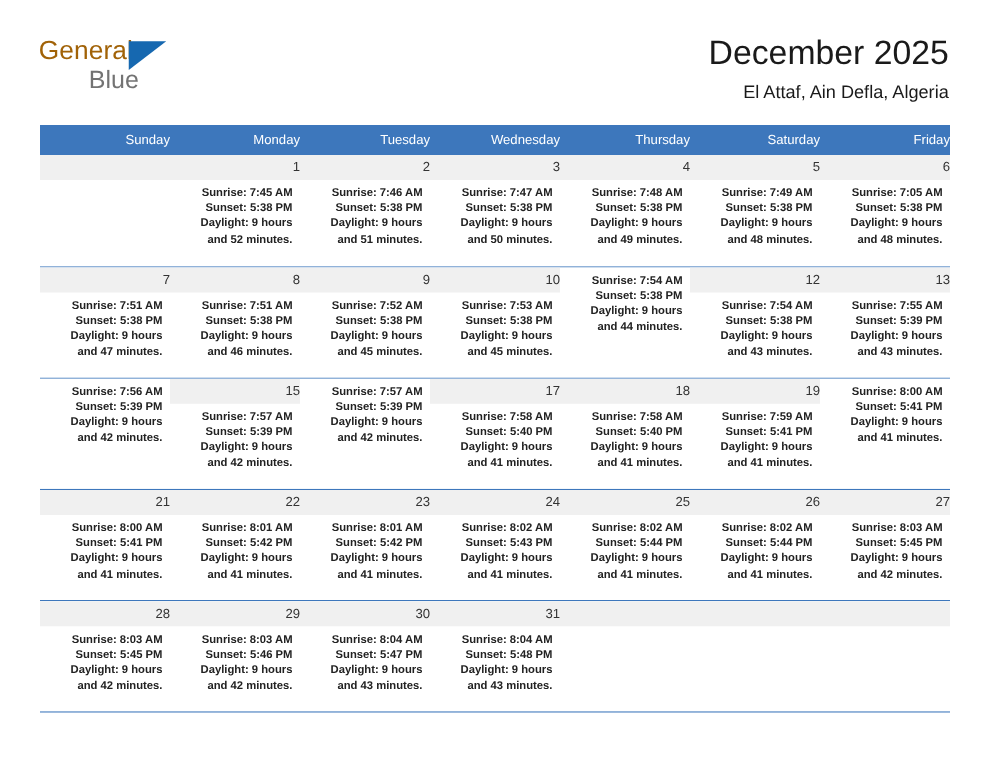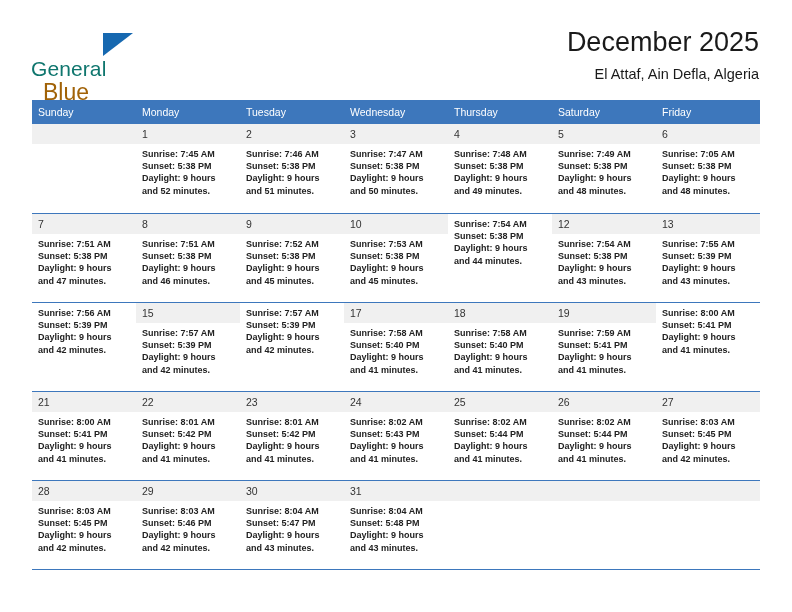--- a/index.html
+++ b/index.html
@@ -34,32 +34,31 @@
 
   .brand {
     position: relative;
     width: 120px;
     height: 52px;
     flex: 0 0 auto;
     margin-top: 4px;
   }
   .brand-general {
     font-size: 21px;
-    color: #0f766e;
+    color: #a16207;
     letter-spacing: 0.1px;
     line-height: 22px;
     display: block;
-    margin-top: 28px;
   }
   .brand-blue {
-    font-size: 23px;
-    color: #a16207;
+    font-size: 20px;
+    color: #737373;
     line-height: 22px;
     display: block;
-    margin-left: 12px;
+    margin-left: 40px;
     margin-top: 1px;
   }
   .brand-triangle {
     position: absolute;
     left: 72px;
     top: 3px;
     width: 0;
     height: 0;
     border-left: 30px solid #1668b0;
     border-bottom: 23px solid transparent;
@@ -85,20 +84,21 @@
     font-weight: normal;
     white-space: nowrap;
     text-align: right;
   }
 
   
   .calendar {
     margin: 0 32px;
     width: 728px;
     box-sizing: border-box;
+    text-align: right;
   }
 
   .weekday-row {
     display: flex;
     background: #3d77bc;
   }
   .weekday-cell {
     flex: 1 1 0;
     color: #ffffff;
     font-size: 10.5px;

